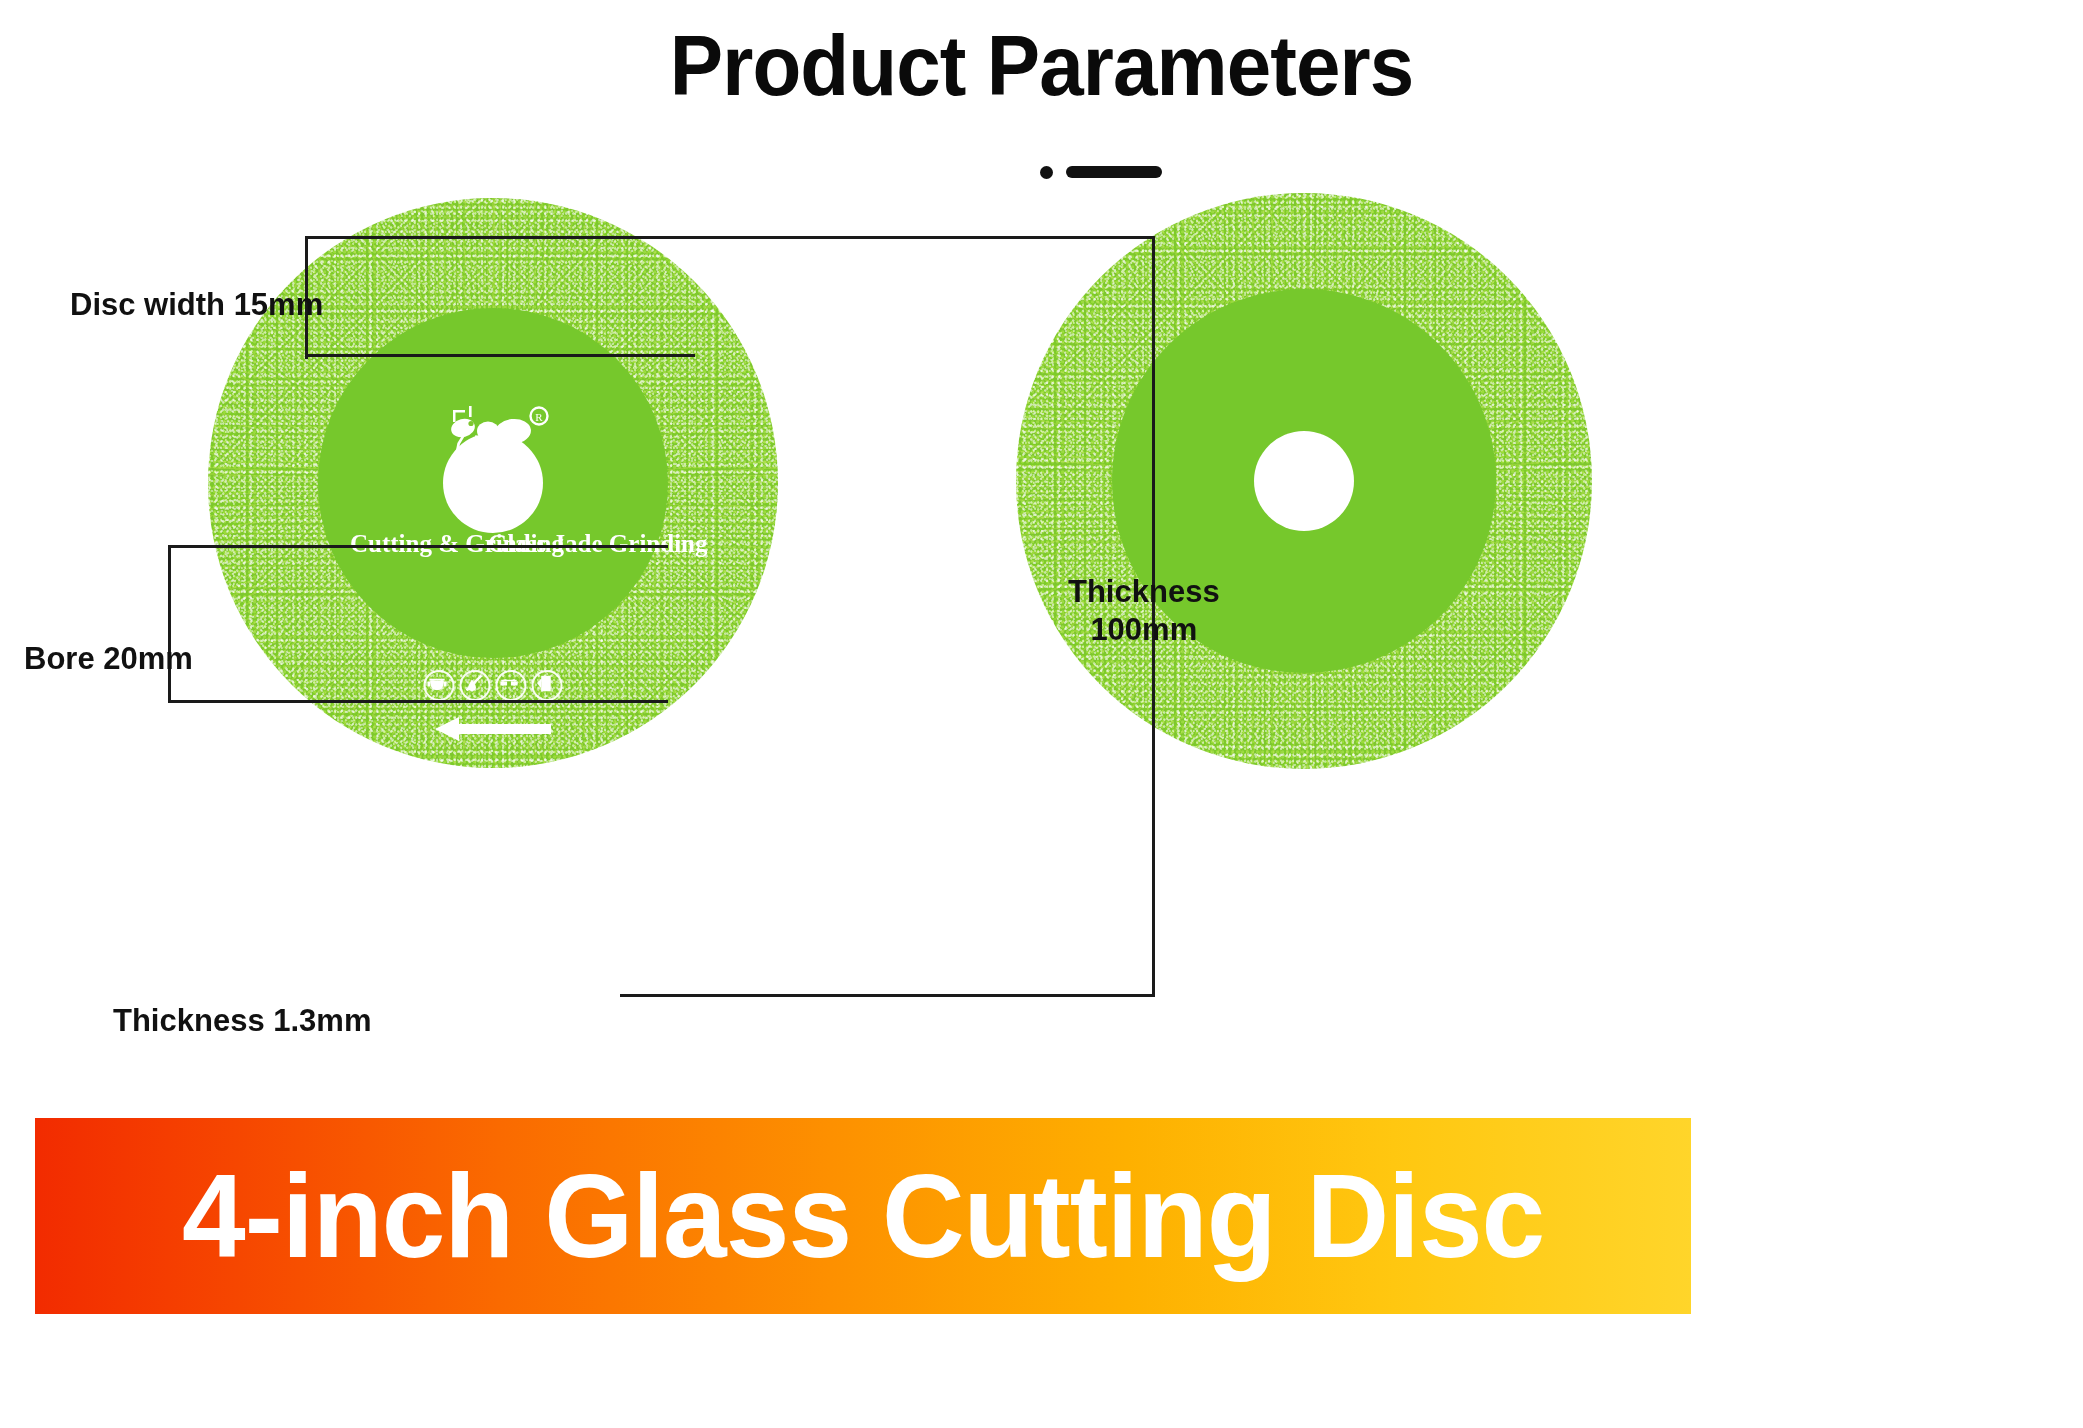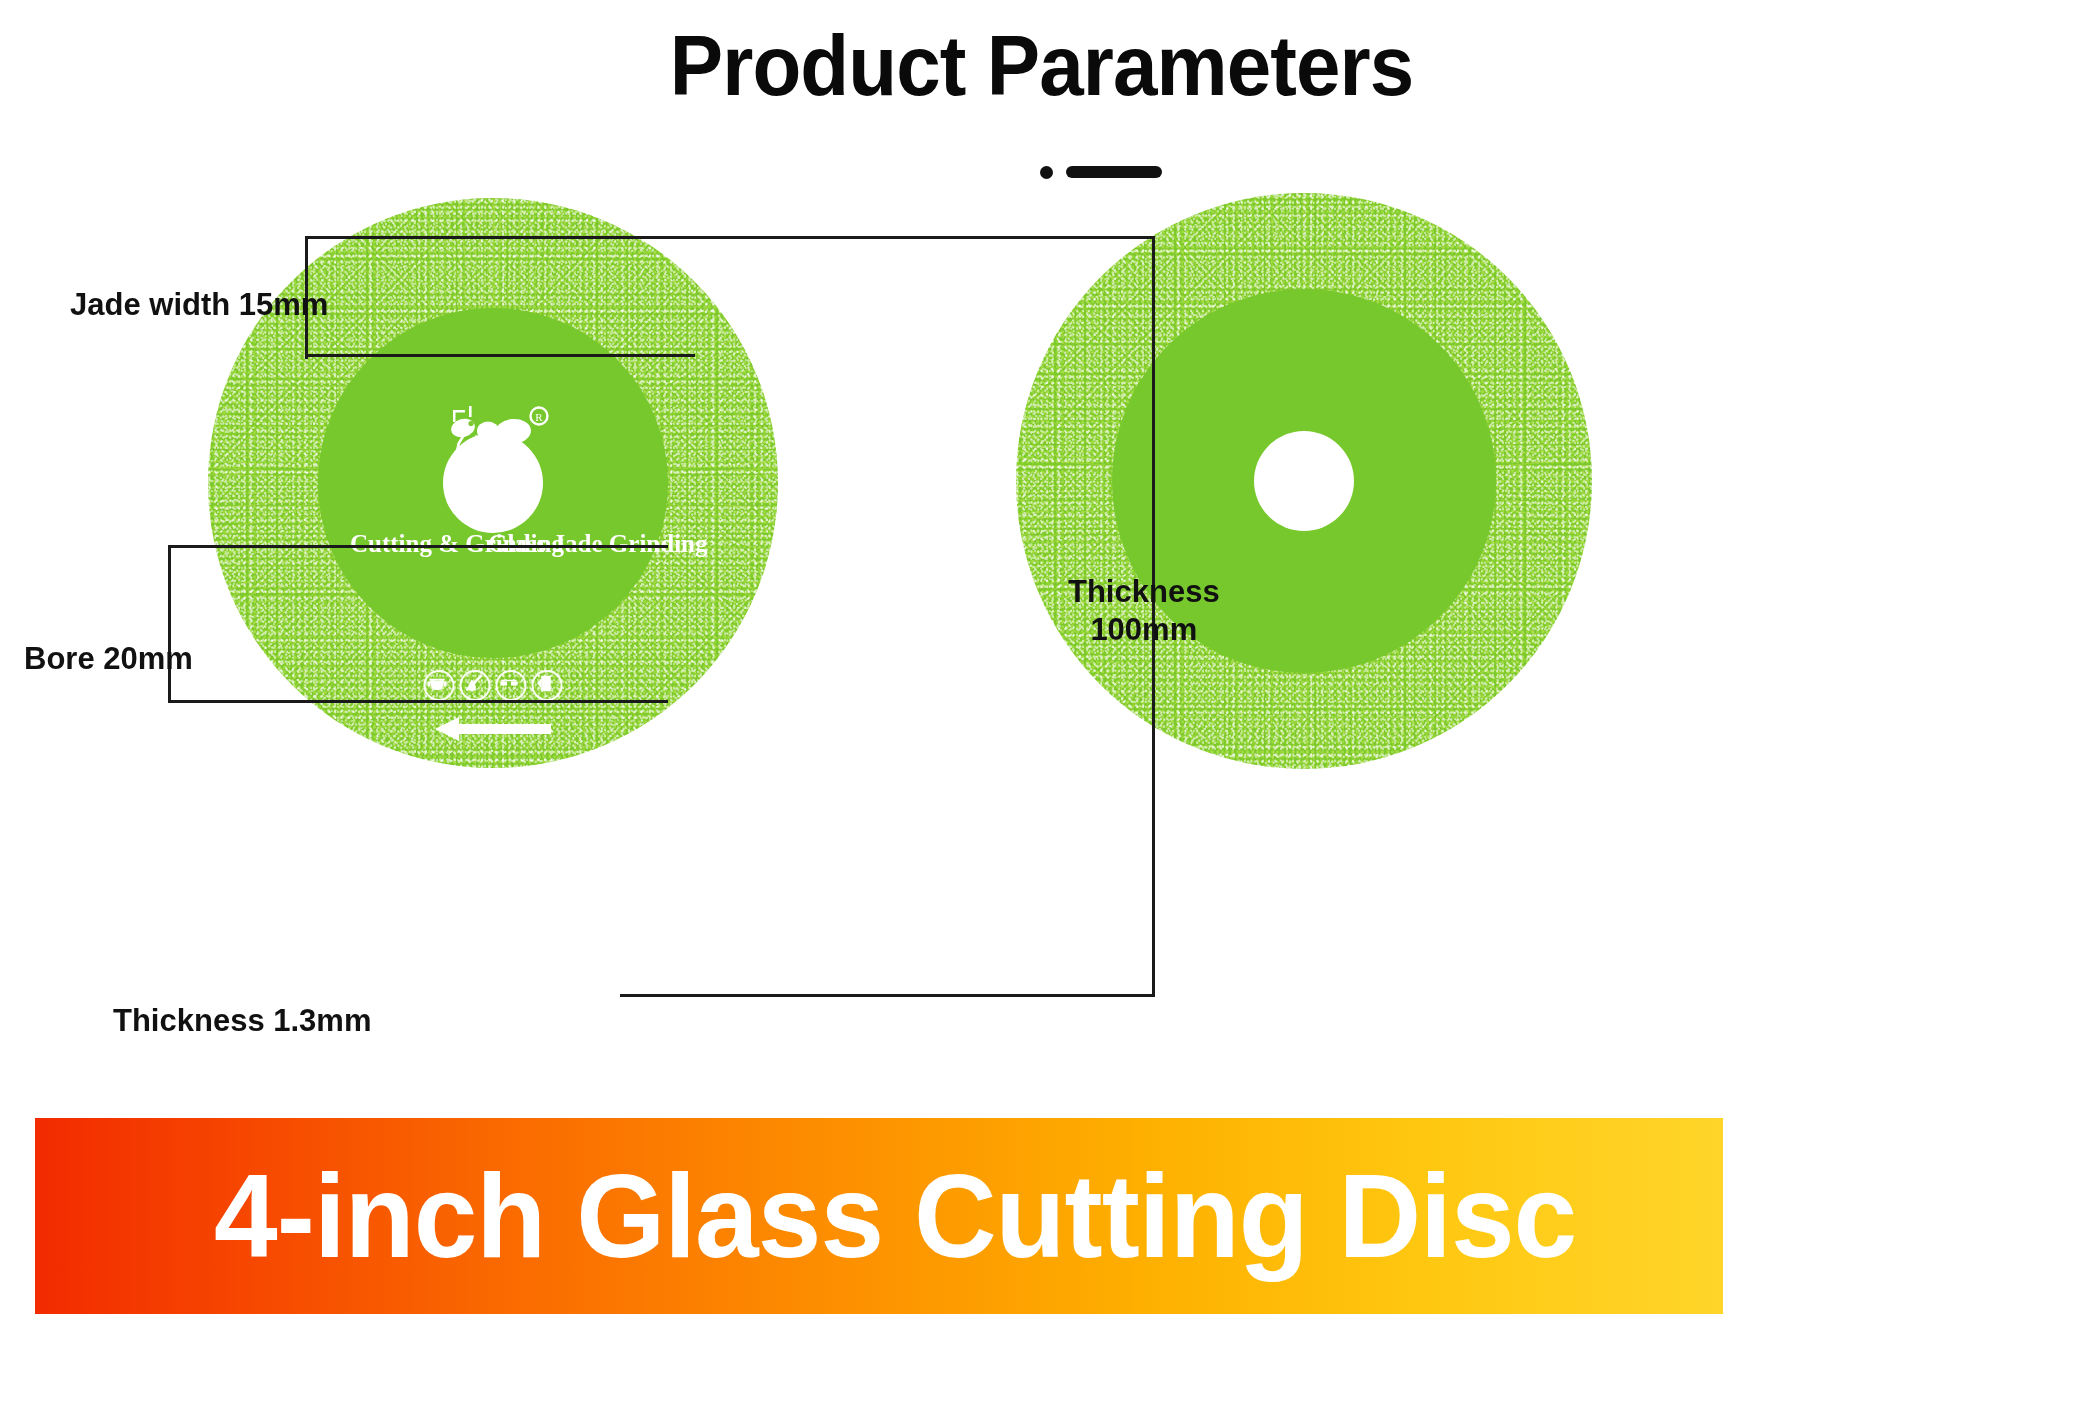--- a/index.html
+++ b/index.html
@@ -282,21 +282,20 @@
       #f22b00 0%,
       #f53d00 8%,
       #fa6a00 28%,
       #fd9000 48%,
       #feb000 66%,
       #ffc710 82%,
       #ffd52a 100%);
     display: flex;
     align-items: center;
     justify-content: center;
-    padding-left: 32px;
   }
   #banner-title {
     font-family: "Liberation Sans", sans-serif;
     font-weight: bold;
     font-size: 118px;
     line-height: 1;
     color: #ffffff;
     letter-spacing: -1px;
     transform: scaleX(0.97);
     white-space: nowrap;
@@ -400,21 +399,21 @@
 
 <div class="leader" id="leader-sand-tick"></div>
 <div class="leader" id="leader-sand"></div>
 <div class="leader" id="leader-bore"></div>
 <div class="leader" id="leader-bore-top"></div>
 <div class="leader" id="leader-bore-bottom"></div>
 <div class="leader" id="leader-diameter-top"></div>
 <div class="leader" id="leader-diameter"></div>
 <div class="leader" id="leader-thickness-bottom"></div>
 
-<div class="dim-label" id="label-sand-width">Jade width 15mm</div>
+<div class="dim-label" id="label-sand-width">Disc width 15mm</div>
 
 <div class="dim-label" id="label-bore">Bore 20mm</div>
 
 <div class="dim-label" id="label-thickness">Thickness 1.3mm</div>
 
 <div class="dim-label" id="label-diameter">Thickness
 100mm</div>
 
 <div id="bottom-banner">
   <div id="banner-title">4-inch Glass Cutting Disc</div>

